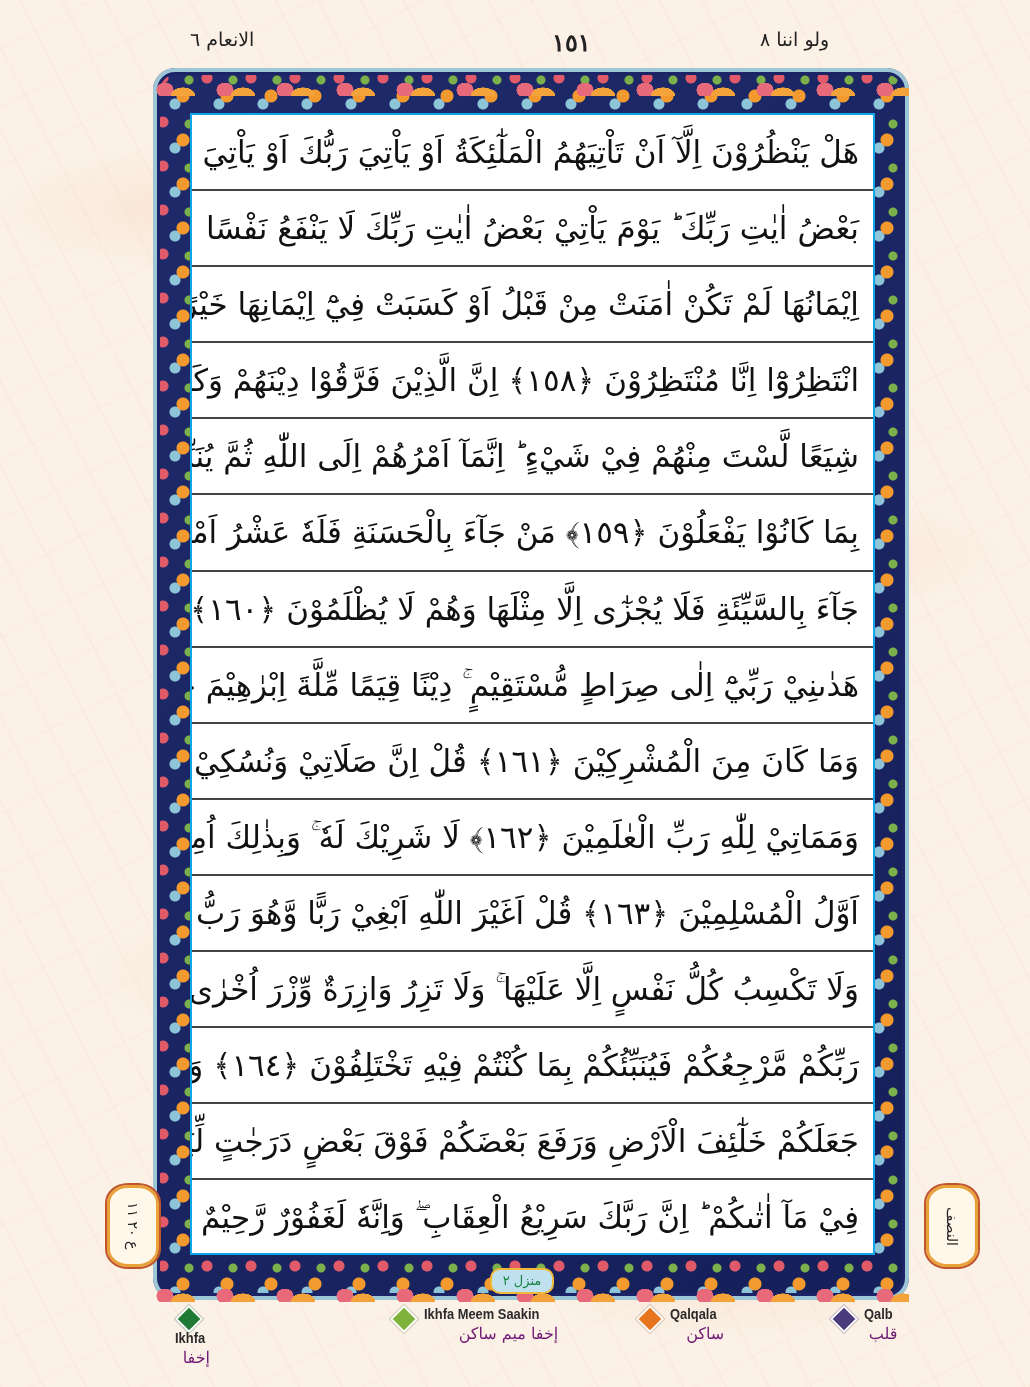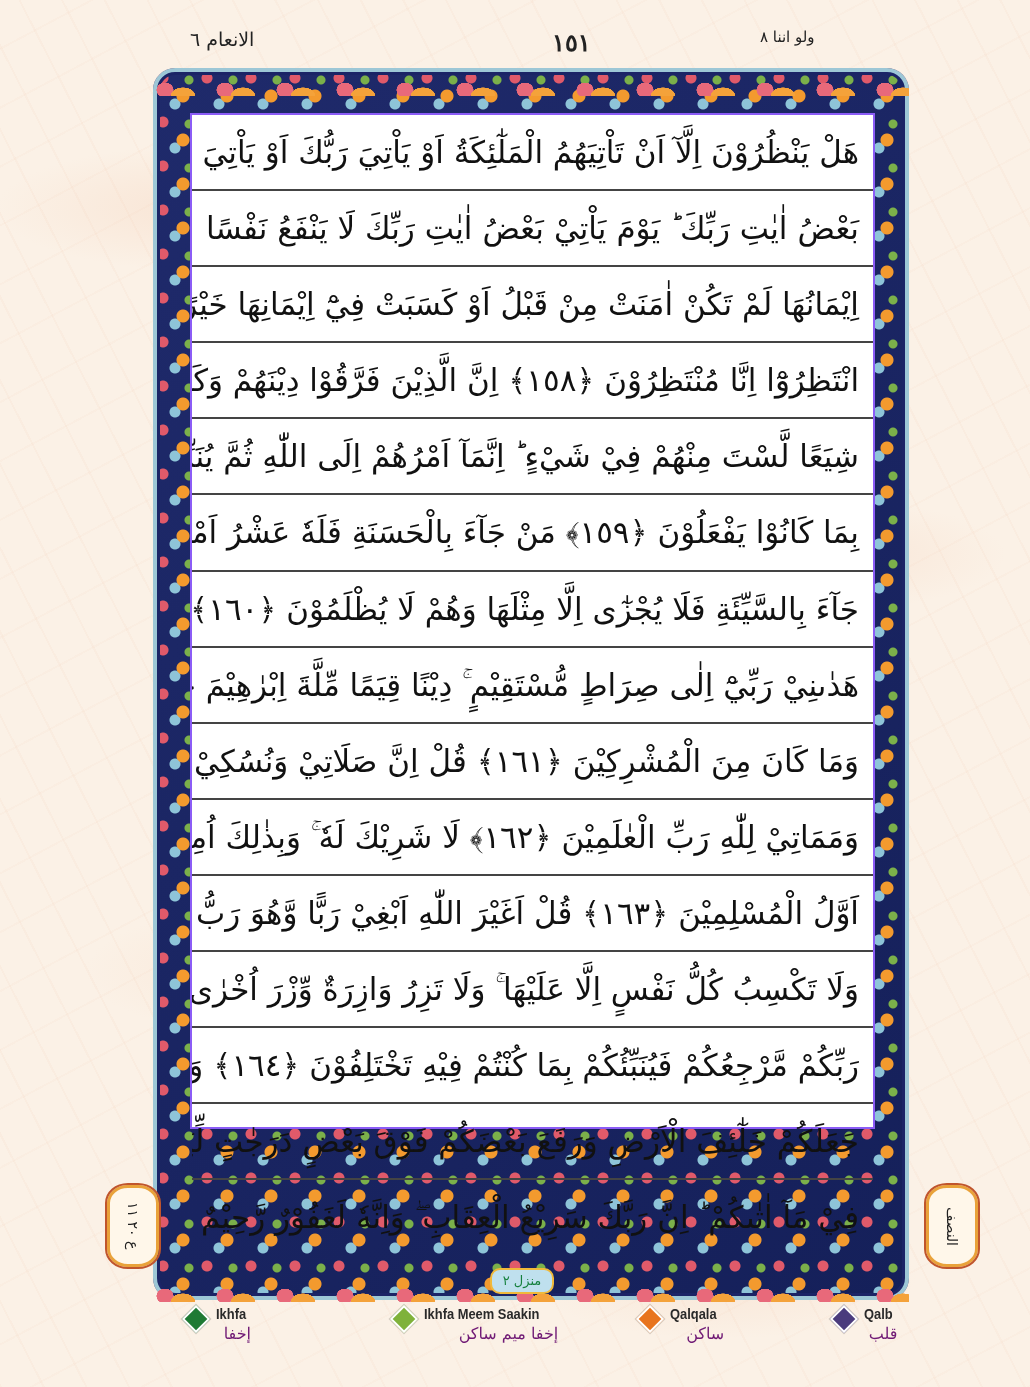--- a/index.html
+++ b/index.html
@@ -12,21 +12,21 @@
       radial-gradient(ellipse 320px 100px at 30% 70%, rgba(244,205,180,0.30), transparent 70%),
       radial-gradient(ellipse 280px 90px at 70% 92%, rgba(244,205,180,0.30), transparent 70%),
       repeating-linear-gradient(63deg, rgba(240,196,170,0.10) 0 2px, transparent 2px 38px),
       repeating-linear-gradient(-28deg, rgba(240,196,170,0.08) 0 2px, transparent 2px 52px);
     font-family:"DejaVu Sans", sans-serif;
   }
   .header{position:absolute;top:28px;left:0;width:1030px;height:40px;padding-left:36px;}
   .header span{position:absolute;top:0;font-family:"DejaVu Serif",serif;color:#222;}
   .hdr-left{left:190px;font-size:19px;}
   .hdr-center{left:508px;font-size:24px;font-weight:bold;margin-left:44px;}
-  .hdr-right{left:760px;font-size:15px;}
+  .hdr-right{left:760px;font-size:19px;}
 
   
   .frame{
     position:absolute;left:153px;top:68px;width:756px;height:1232px;
     border-radius:22px;
     background:
       radial-gradient(circle at 10px 10px, #e05a6a 5px, transparent 6px) 0 0/44px 44px,
       radial-gradient(circle at 30px 28px, #f39a2e 6px, transparent 7px) 0 0/44px 44px,
       radial-gradient(circle at 22px 36px, #8ec4d8 5px, transparent 6px) 0 0/44px 44px,
       radial-gradient(circle at 36px 12px, #7bb04a 4px, transparent 5px) 0 0/44px 44px,
@@ -36,22 +36,22 @@
   .frame-top-crest,.frame-bottom-crest{
     position:absolute;left:153px;width:756px;height:30px;
     background:
       radial-gradient(ellipse 20px 14px at 50% 100%, #f4a23a 60%, transparent 62%) 0 0/60px 30px,
       radial-gradient(ellipse 14px 12px at 20% 80%, #e8697a 60%, transparent 62%) 0 0/60px 30px;
   }
   .frame-top-crest{top:66px;}
   .frame-bottom-crest{top:1272px;}
 
   .panel{
-    position:absolute;left:190px;top:113px;width:685px;height:1016px;
-    background:#fff;border:2px solid #8b5cf6;box-sizing:border-box;
+    position:absolute;left:190px;top:113px;width:685px;height:1142px;
+    background:#fff;border:2px solid #0ea5e9;box-sizing:border-box;
   }
   .line{
     height:76.1px;box-sizing:border-box;border-bottom:2px solid #444;
     direction:rtl;text-align:justify;text-align-last:justify;
     font-family:"DejaVu Sans", sans-serif;font-size:31px;line-height:74px;
     padding:0 14px;color:#111;white-space:nowrap;overflow:hidden;
   }
   .line:last-child{border-bottom:none;}
 
   .manzil{
@@ -73,21 +73,21 @@
 
   .legend{position:absolute;top:1305px;left:0;width:1030px;height:60px;}
   .legend-item{position:absolute;top:0;display:flex;align-items:flex-start;}
   .diamond{
     width:16px;height:16px;transform:rotate(45deg);margin:4px 10px 0 4px;
     border:2px solid #fff;box-shadow:0 0 0 1px rgba(0,0,0,0.15);
   }
   .legend-text{display:flex;flex-direction:column;}
   .legend-en{font-family:"Liberation Sans",sans-serif;font-weight:bold;font-size:15px;color:#2a2a2a;line-height:18px;transform:scaleX(0.86);transform-origin:left;}
   .legend-ar{font-family:"DejaVu Serif",serif;font-size:16px;color:#701a75;direction:rtl;line-height:22px;}
-  .li-ikhfa{left:182px;}
+  .li-ikhfa{left:175px;flex-direction:column;}
   .li-ikhfa-meem{left:390px;}
   .li-qalqala{left:636px;}
   .li-qalb{left:830px;}
 </style>
 </head>
 <body>
 
 <div class="header">
   <span class="hdr-left">الانعام ٦</span>
   <span class="hdr-center">١٥١</span>

